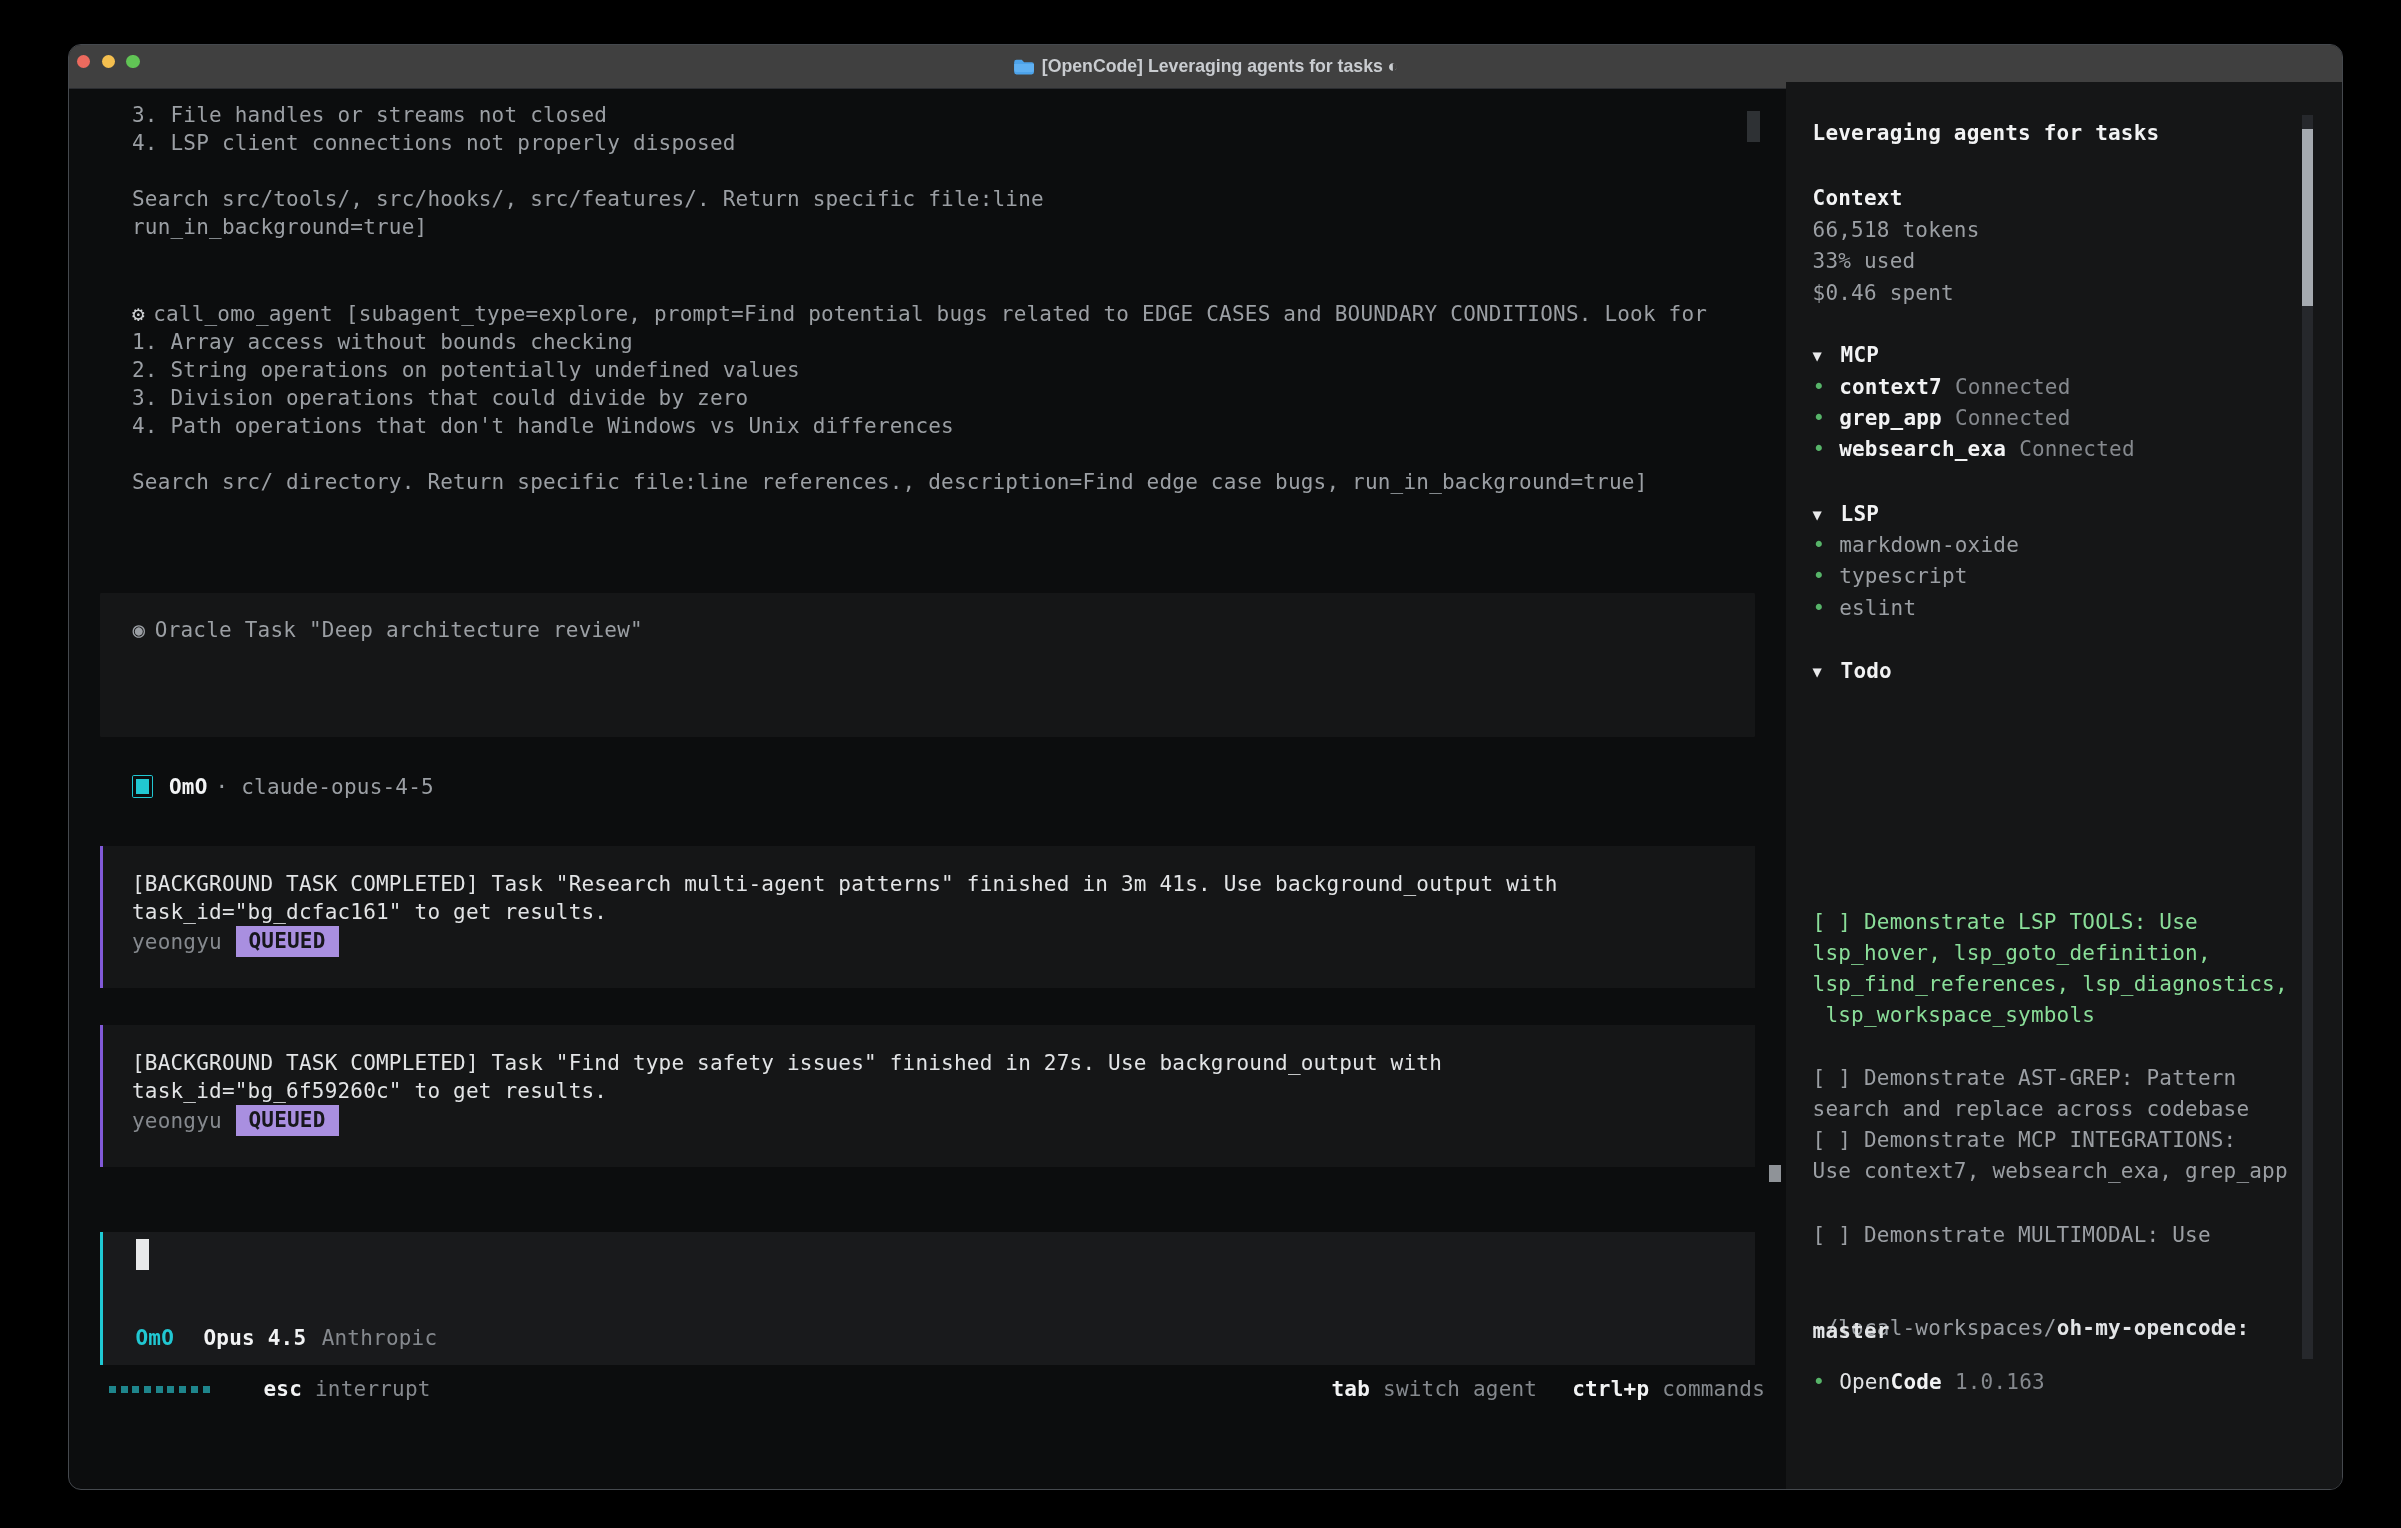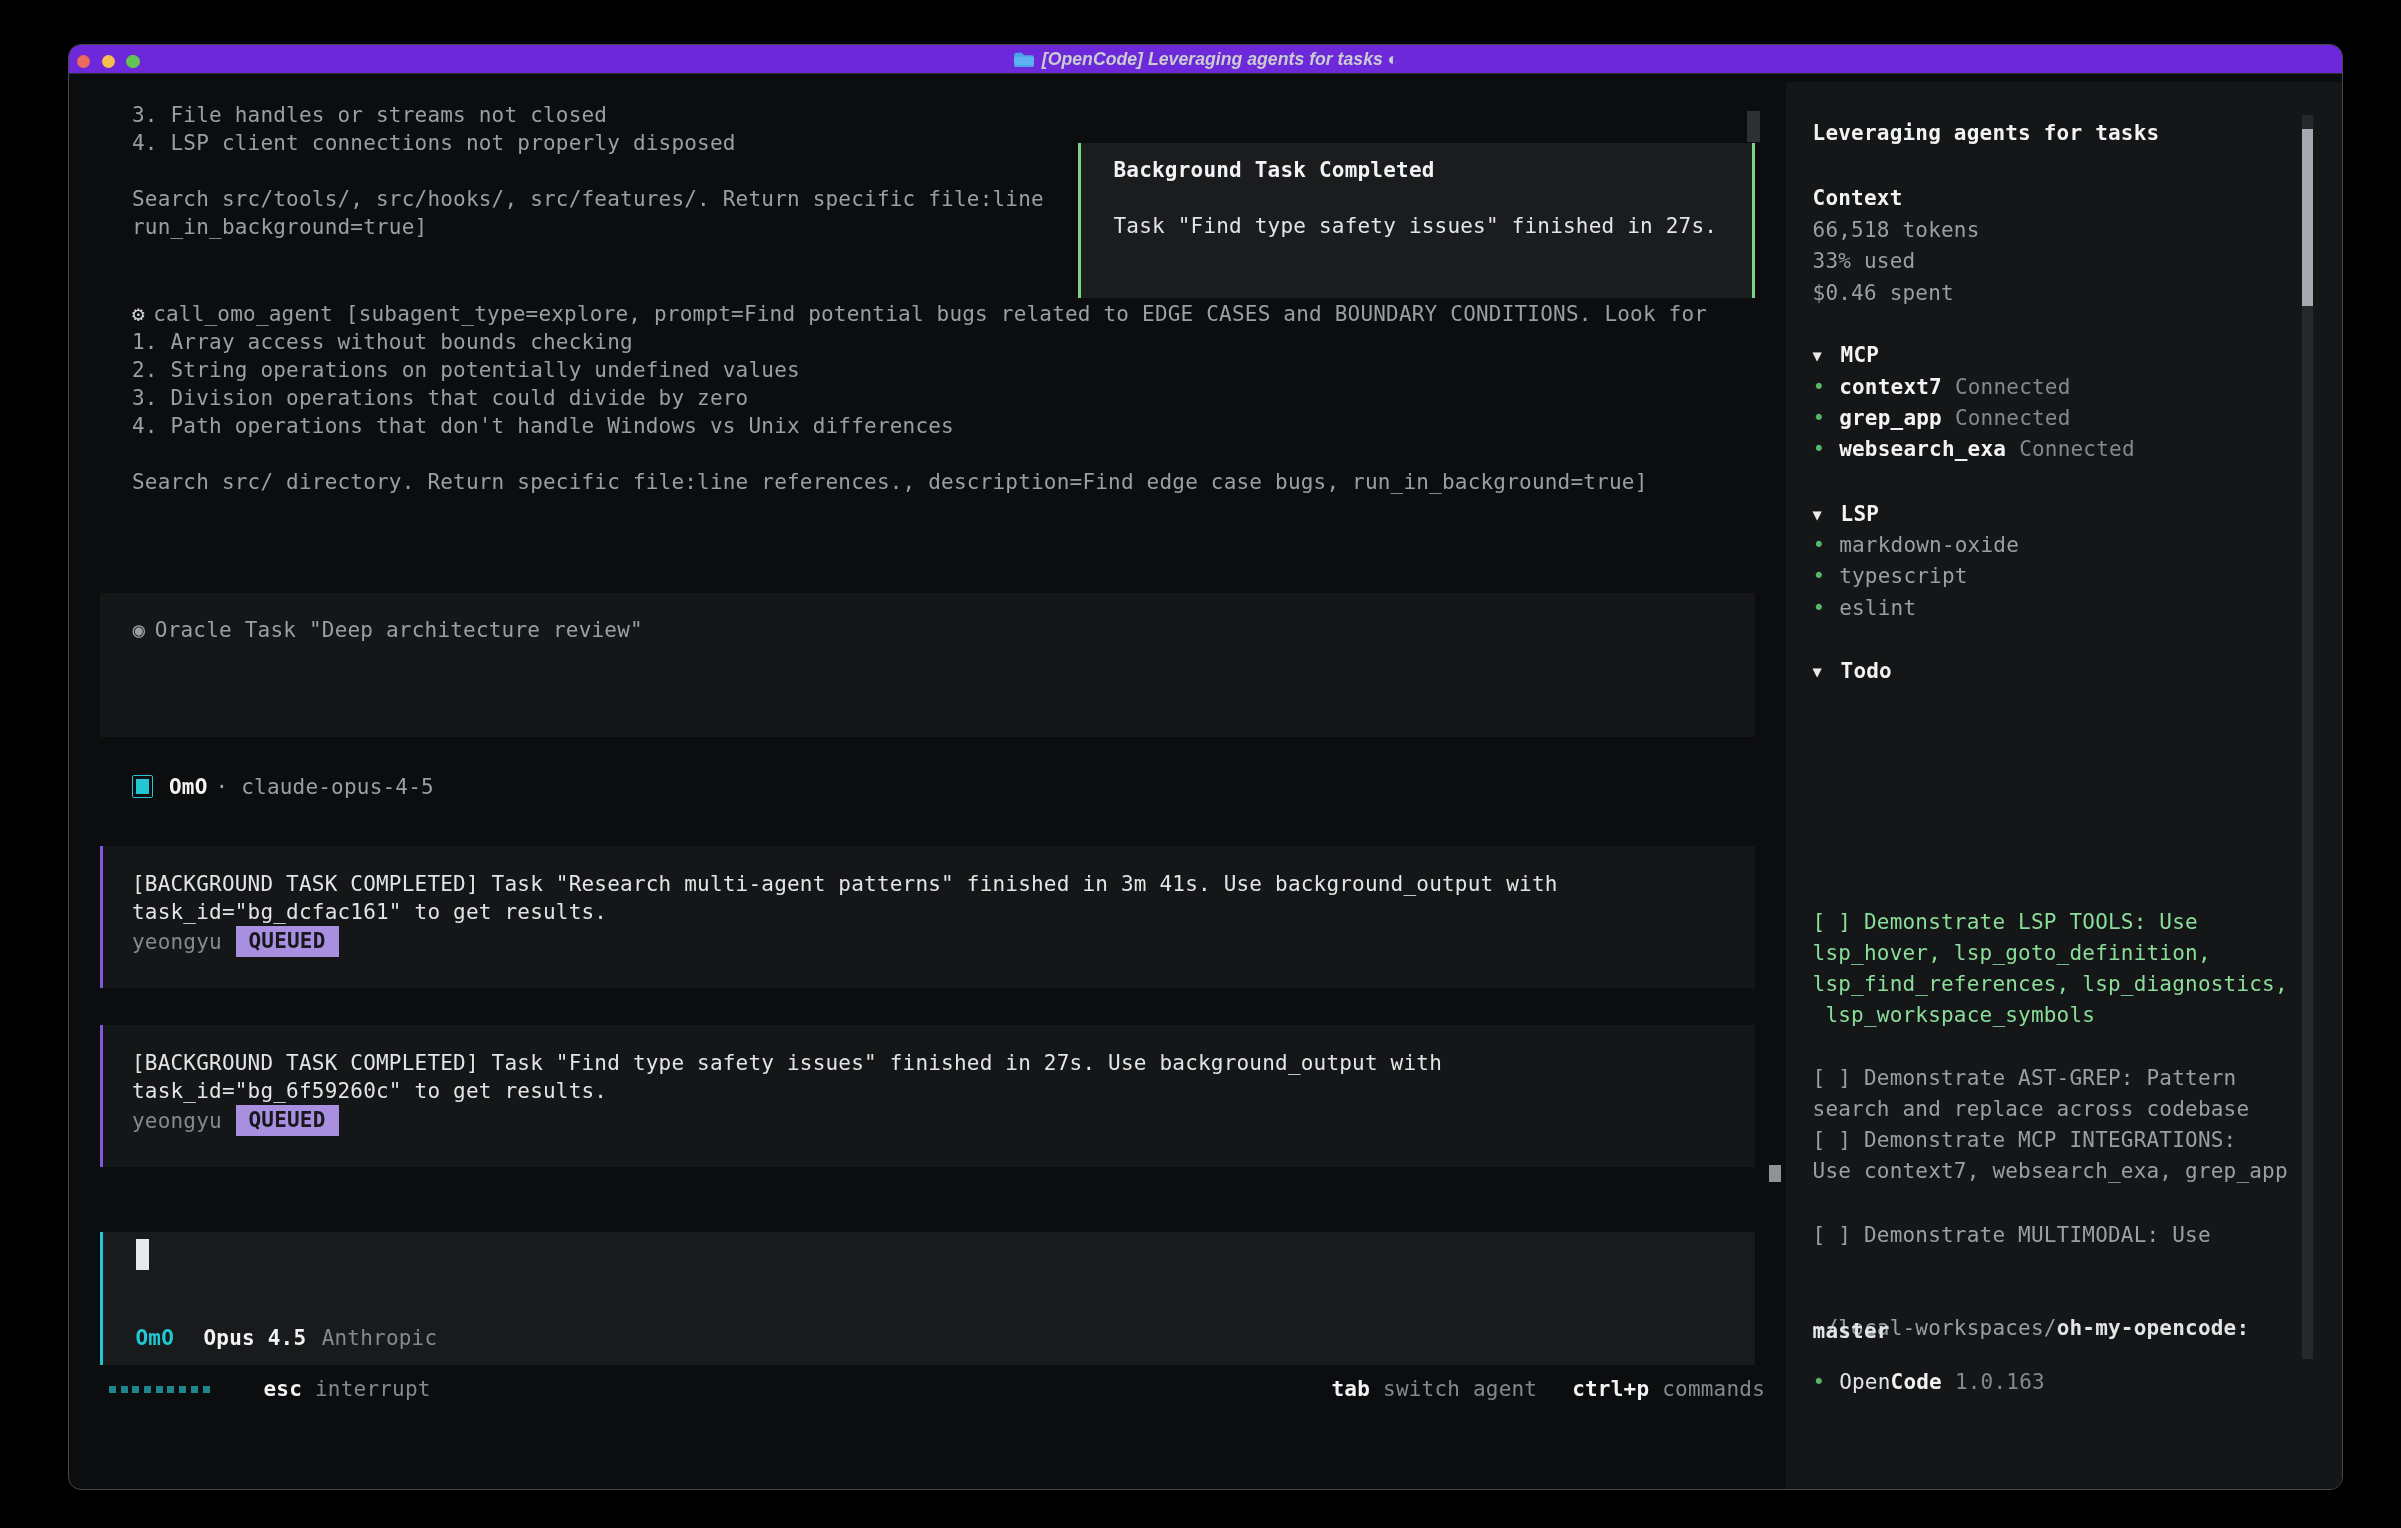--- a/index.html
+++ b/index.html
@@ -1,21 +1,21 @@
 <!DOCTYPE html>
 <html style="font-size:9.5px"><head>
 <meta charset="utf-8">
 <style>
   html,body{margin:0;padding:0;background:#000;}
   .stage{position:relative;width:2401px;height:1528px;background:#000;overflow:hidden;
          font-family:"DejaVu Sans Mono",monospace;}
   .window{position:absolute;left:68px;top:44px;width:2275px;height:1446px;
           background:#0c0d0e;border:1.2px solid #45494e;border-radius:13px;overflow:hidden;box-sizing:border-box;}
-  .titlebar{position:absolute;left:0;top:0;width:100%;height:29px;background:#6d28d9;
-            border-bottom:1.2px solid #2b2d31;display:flex;align-items:center;justify-content:center;box-sizing:border-box;font-style:italic;}
+  .titlebar{position:absolute;left:0;top:0;width:100%;height:44px;background:#404040;
+            border-bottom:1.2px solid #2b2d31;display:flex;align-items:center;justify-content:center;box-sizing:border-box;}
   .tl{position:absolute;width:13.6px;height:13.6px;border-radius:50%;top:9.5px;}
   .tl.red{left:7.7px;background:#ec6a5e;}
   .tl.yellow{left:32.5px;background:#f4bf4f;}
   .tl.green{left:57px;background:#61c455;}
   .title-wrap{display:flex;align-items:center;gap:8.3px;font-family:"Liberation Sans",sans-serif;
               font-weight:bold;font-size:17.7px;color:#c9ccd0;}
   .content{position:absolute;left:0;top:35px;width:2273px;height:1409px;}
   .main{position:absolute;left:0;top:0;width:1717px;height:1409px;}
   .sidebar{position:absolute;left:1717px;top:2px;width:556px;height:1409px;background:#151617;}
   .mono{font-size:21px;line-height:28px;letter-spacing:0.2px;white-space:pre;}
@@ -76,24 +76,20 @@
     <div class="content">
 
       <div class="main">
 
         <pre class="abs mono gray" style="left:63px;top:20.7px;">3. File handles or streams not closed
 4. LSP client connections not properly disposed
 
 Search src/tools/, src/hooks/, src/features/. Return specific file:line
 run_in_background=true]</pre>
 
-        <div class="toast">
-          <div class="abs mono bwhite" style="left:32.5px;top:13px;">Background Task Completed</div>
-          <div class="abs mono white" style="left:32.5px;top:69px;">Task "Find type safety issues" finished in 27s.</div>
-        </div>
 
         <div class="abs" style="left:63px;top:220px;height:28px;display:flex;align-items:center;">
           <span class="mono" style="color:#cfd1d3;margin-right:8.3px;">⚙</span>
           <span class="mono gray">call_omo_agent [subagent_type=explore, prompt=Find potential bugs related to EDGE CASES and BOUNDARY CONDITIONS. Look for</span>
         </div>
         <pre class="abs mono gray" style="left:63px;top:248px;">1. Array access without bounds checking
 2. String operations on potentially undefined values
 3. Division operations that could divide by zero
 4. Path operations that don't handle Windows vs Unix differences
 

